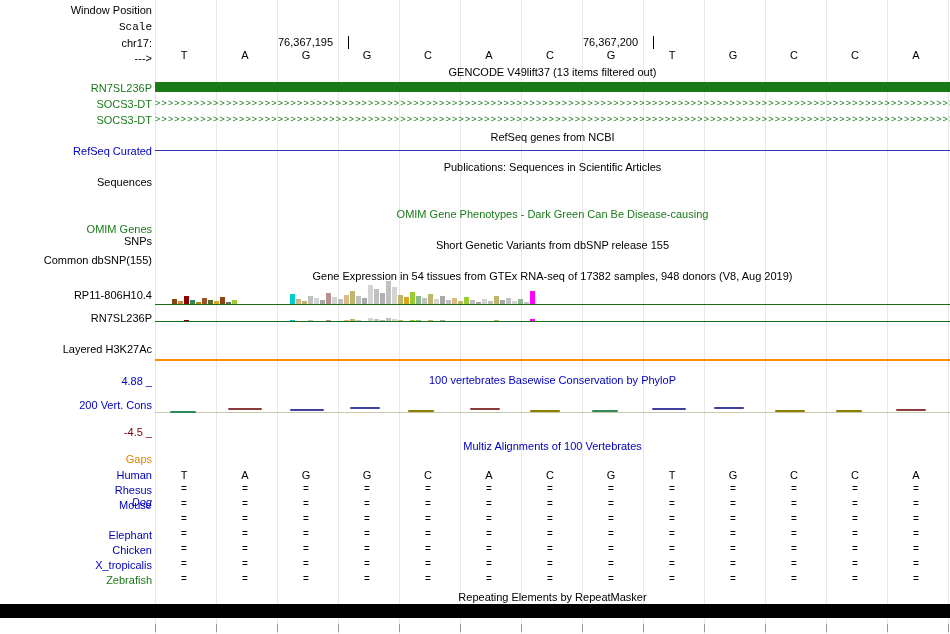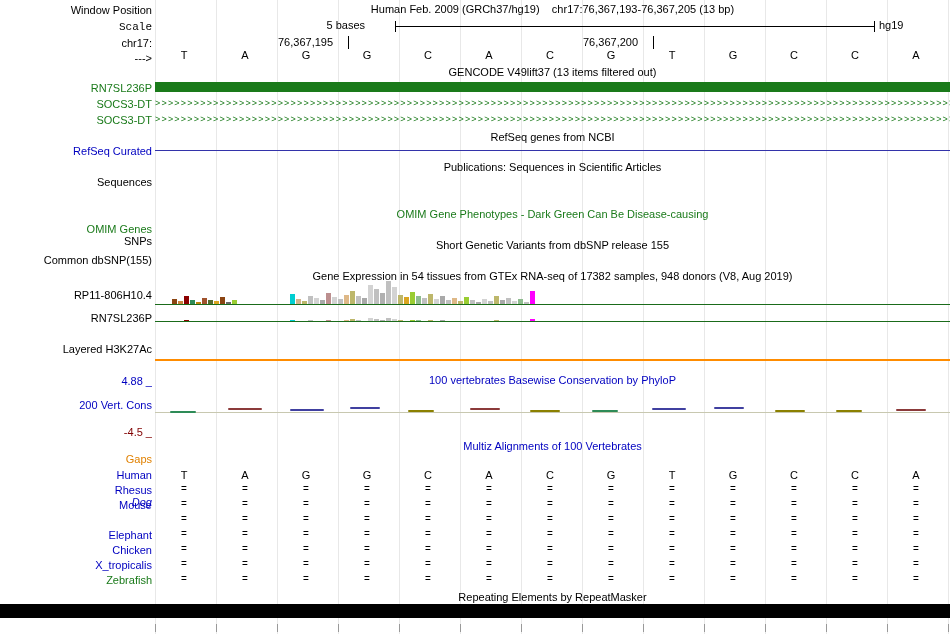--- a/index.html
+++ b/index.html
@@ -181,33 +181,21 @@
     <div class="lbl blue" style="top:529px;">Elephant</div>
     <div class="lbl blue" style="top:544px;">Chicken</div>
     <div class="lbl blue" style="top:559px;">X_tropicalis</div>
     <div class="lbl green" style="top:574px;">Zebrafish</div>
 
     <div class="lbl" style="top:604px;">RepeatMasker</div>
   </div>
 
   <div class="track-area">
 
-    <div class="centertext" style="top:3px;">
-      <span>Human Feb. 2009 (GRCh37/hg19)</span>
-      &nbsp;&nbsp;
-      <span>chr17:76,367,193-76,367,205 (13 bp)</span>
-    </div>
-
-    <div style="position:absolute; top:19px; left:0; width:795px; height:14px;">
-      <div style="position:absolute; left:50px; top:0; width:160px; text-align:right; font-size:11px;">5 bases</div>
-      <div class="ruler-line" style="left:240px; top:7px; width:480px;"></div>
-      <div class="tick" style="left:240px; top:2px; height:11px;"></div>
-      <div class="tick" style="left:719px; top:2px; height:11px;"></div>
-      <div style="position:absolute; left:724px; top:0; font-size:11px;">hg19</div>
-    </div>
+
 
     <div style="position:absolute; top:36px; left:8px; width:940px; height:16px;">
       <div style="position:absolute; left:115px; top:0; font-size:11px;">76,367,195</div>
       <div class="tick" style="left:185px; top:0; height:13px;"></div>
       <div style="position:absolute; left:420px; top:0; font-size:11px;">76,367,200</div>
       <div class="tick" style="left:490px; top:0; height:13px;"></div>
     </div>
 
     <div class="base-row" style="top:49px;" id="seqrow-top">
         <div class="base-cell " style="left: 29px;">T</div>

